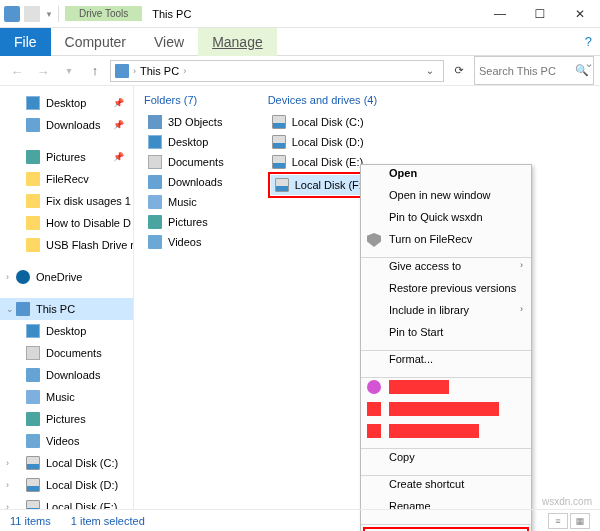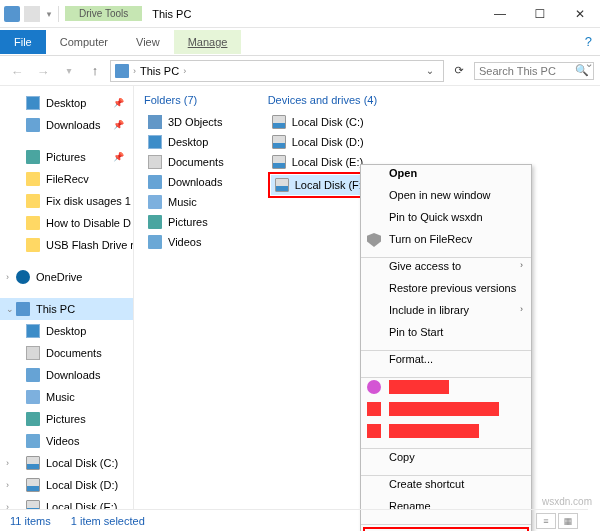--- a/index.html
+++ b/index.html
@@ -9,34 +9,34 @@
 .titlebar { height: 28px; display: flex; align-items: center; background: #fff; border-bottom: 1px solid #e5e5e5; }
 .qat { display: flex; align-items: center; gap: 4px; padding: 0 4px; }
 .qat .ic { width: 16px; height: 16px; display: flex; align-items: center; justify-content: center; }
 .drive-tools { background: #c6e6b3; color: #555; font-size: 10px; padding: 2px 14px; margin-left: 2px; }
 .title-text { margin-left: 10px; font-size: 11px; color: #000; }
 .win-controls { margin-left: auto; display: flex; }
 .win-btn { width: 40px; height: 28px; display: flex; align-items: center; justify-content: center; cursor: default; font-size: 12px; color: #333; }
 
 
 .ribbon { height: 28px; display: flex; align-items: center; border-bottom: 1px solid #ddd; }
-.tab { padding: 6px 14px; font-size: 11px; color: #555; cursor: default; }
+.tab { padding: 6px 14px; font-size: 14px; color: #555; cursor: default; }
 .tab.file { background: #1979ca; color: #fff; }
 .tab.manage { background: #e6f5d8; color: #555; text-decoration: underline; }
 .help-q { margin-left: auto; color: #1a7ec4; font-size: 13px; padding-right: 8px; }
 
 
 .addr-row { height: 30px; display: flex; align-items: center; padding: 2px 6px; gap: 4px; border-bottom: 1px solid #eaeaea; }
 .nav-arrow { width: 22px; height: 22px; display: flex; align-items: center; justify-content: center; color: #555; cursor: default; font-size: 13px; }
 .nav-arrow.dis { color: #bbb; }
 .breadcrumb { flex: 1; height: 22px; border: 1px solid #ccc; display: flex; align-items: center; padding: 0 4px; gap: 4px; font-size: 11px; }
 .breadcrumb .chev { color: #888; font-size: 9px; }
 .bc-drop { width: 18px; height: 22px; display: flex; align-items: center; justify-content: center; color: #555; font-size: 10px; }
 .refresh { width: 22px; height: 22px; display: flex; align-items: center; justify-content: center; color: #333; }
-.search { width: 120px; height: 18px; border: 1px solid #ccc; padding: 0 4px; font-size: 11px; color: #777; display: flex; align-items: center; justify-content: space-between; }
+.search { width: 120px; height: 29px; border: 1px solid #ccc; padding: 0 4px; font-size: 11px; color: #777; display: flex; align-items: center; justify-content: space-between; }
 .search .mag { color: #888; font-size: 11px; }
 
 
 .body { display: flex; height: calc(531px - 28px - 28px - 30px - 22px); }
 .sidebar { width: 134px; border-right: 1px solid #eaeaea; padding: 6px 0; overflow: hidden; }
 .nav-item { display: flex; align-items: center; height: 22px; padding: 0 4px 0 16px; gap: 6px; font-size: 11px; cursor: default; white-space: nowrap; }
 .nav-item.quick { padding-left: 26px; }
 .nav-item.sel { background: #cde8ff; }
 .nav-item.sel2 { padding-left: 16px; }
 .pin { color: #888; font-size: 9px; margin-left: auto; margin-right: 4px; }
@@ -71,21 +71,21 @@
 .ctx .mi { height: 22px; display: flex; align-items: flex-start; padding: 0 24px 0 28px; font-size: 11px; cursor: default; white-space: nowrap; position: relative; }
 .ctx .mi.bold { font-weight: 600; }
 .ctx .mi .arr { position: absolute; right: 8px; color: #555; font-size: 9px; }
 .ctx .mi .mic { position: absolute; left: 6px; width: 14px; height: 14px; }
 .ctx .hr { height: 1px; background: #d7d7d7; margin: 2px 0; }
 .ctx .red-fill { background: #f33; height: 14px; width: 90px; }
 .ctx .red-fill.w2 { width: 110px; }
 .ctx .red-fill.w3 { width: 60px; }
 
 
-.status { position: absolute; bottom: 0; left: 0; right: 12px; height: 22px; border-top: 1px solid #eaeaea; display: flex; align-items: center; padding: 0 10px; font-size: 11px; color: #1a5fb4; gap: 20px; }
+.status { position: absolute; bottom: 0; left: 0; right: 0; height: 22px; border-top: 1px solid #eaeaea; display: flex; align-items: center; padding: 0 10px; font-size: 11px; color: #1a5fb4; gap: 20px; }
 .view-toggle { margin-left: auto; display: flex; gap: 2px; }
 .view-toggle .v { width: 20px; height: 16px; border: 1px solid #ccc; display: flex; align-items: center; justify-content: center; font-size: 9px; color: #888;}
 
 .watermark { position: absolute; right: 8px; bottom: 24px; font-size: 10px; color: #bbb; }
 .expand-btn { position: absolute; right: 4px; top: 56px; width: 14px; height: 14px; color: #888; display:flex; align-items:center; justify-content:center;}
 </style>
 </head>
 <body>
 
 <div class="titlebar">

